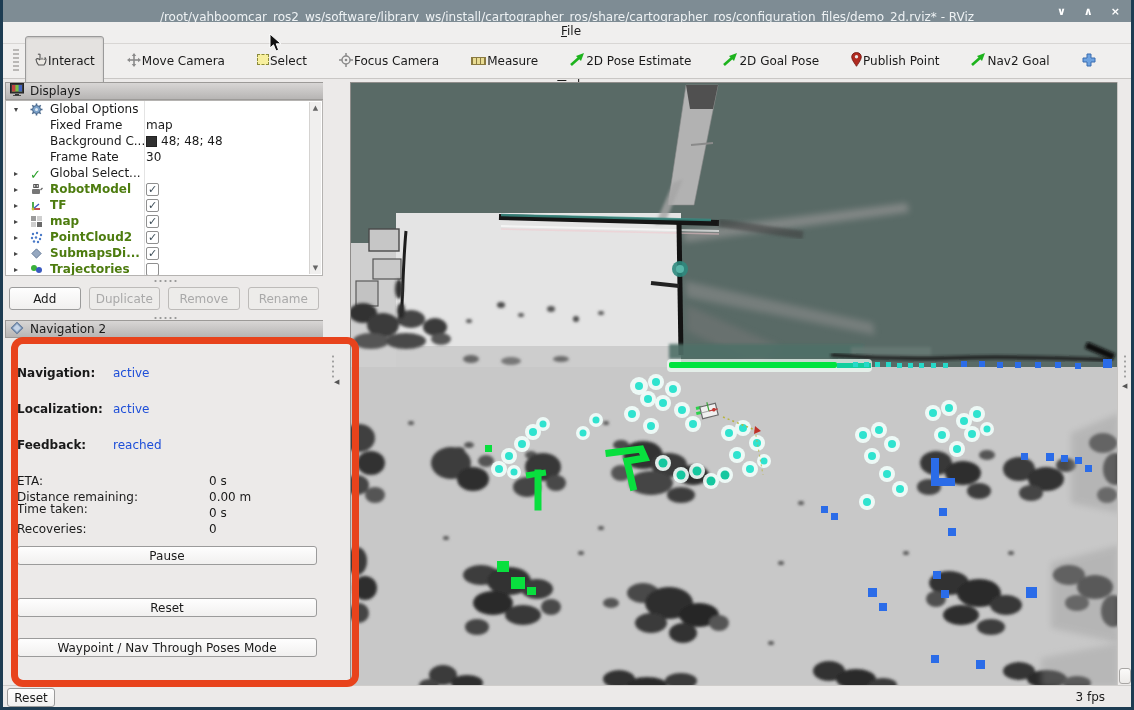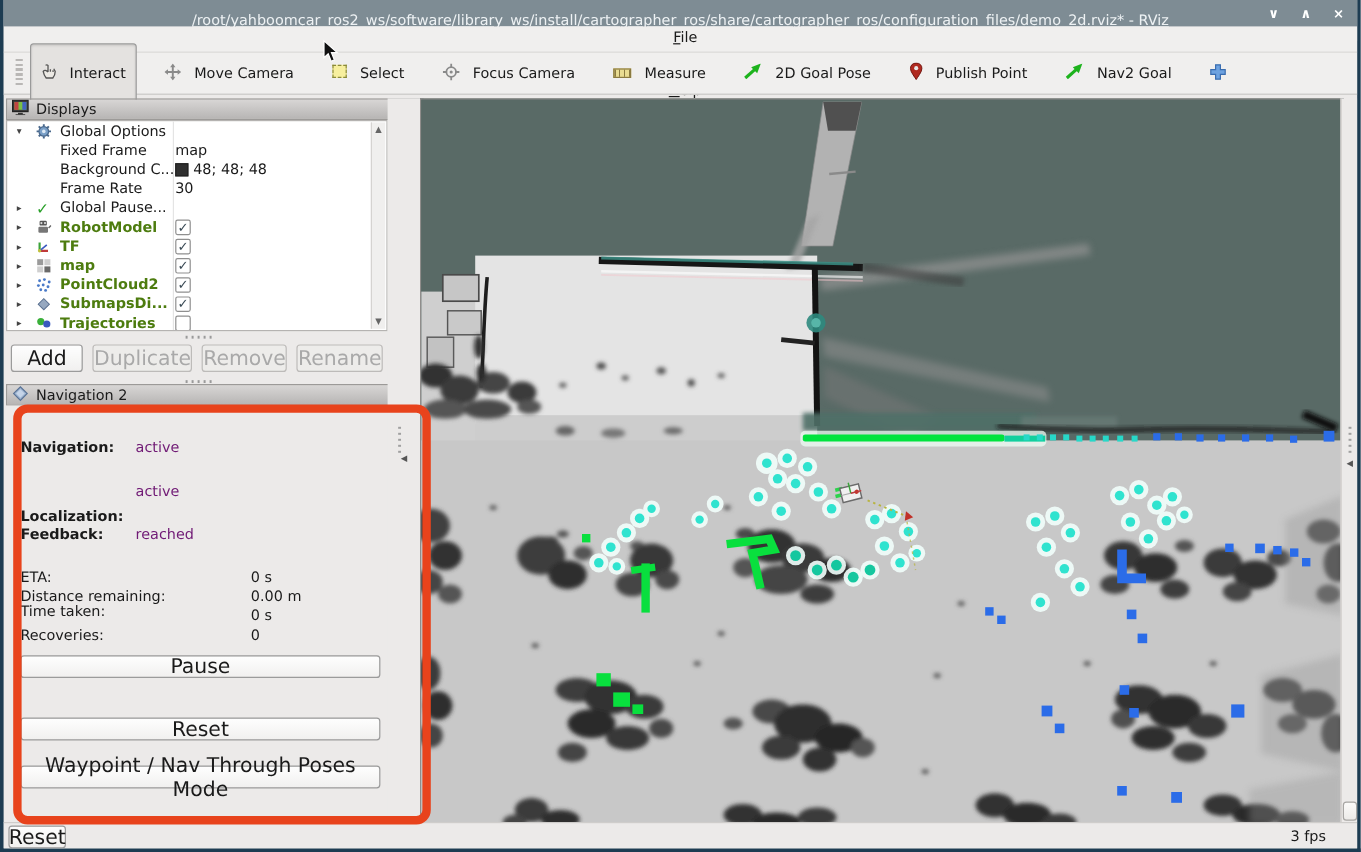--- a/index.html
+++ b/index.html
@@ -1,32 +1,32 @@
 <!DOCTYPE html>
 <html><head>
 <meta charset="utf-8">
 <style>
   * { margin:0; padding:0; box-sizing:border-box; }
   html,body { width:1134px; height:710px; font-family:"DejaVu Sans","Liberation Sans",sans-serif; font-size:12px; color:#1a1a1a; }
   .window { position:relative; width:1134px; height:710px; background:#eceae9; border-left:3px solid #1d3c52; border-right:3px solid #1d3c52; border-bottom:3px solid #1d3c52; overflow:hidden; }
 
   
-  .titlebar { position:absolute; left:-3px; top:0; width:1134px; height:34px; background:#7e8c94; display:flex; align-items:center; justify-content:center; color:#eef2f4; font-size:12px;text-decoration:underline; }
+  .titlebar { position:absolute; left:-3px; top:0; width:1134px; height:34px; background:#7e8c94; display:flex; align-items:center; justify-content:center; color:#eef2f4; font-size:12px; }
   .win-controls { position:absolute; right:14px; top:0; height:22px; display:flex; gap:18px; align-items:center; color:#fff; font-weight:bold; font-size:11px; }
   .win-controls span { cursor:default; }
 
   
   .menubar { position:absolute; left:0; top:22px; width:1128px; height:22px; background:#f0efee; border-bottom:1px solid #d8d6d4; display:flex; align-items:center; padding-left:8px; gap:4px;flex-direction:column; }
   .menu-item { display:inline-block; padding:2px 7px; }
   .menu-item::first-letter { text-decoration:underline; }
 
   
   .toolbar { position:absolute; left:0; top:44px; width:1128px; height:35px; background:#f0efee; border-bottom:1px solid #c9c7c5; display:flex; align-items:center; padding-left:10px; }
   .tb-grip { width:6px; height:24px; margin-right:6px; background:repeating-linear-gradient(180deg,#b9b7b5 0 2px,transparent 2px 4px); }
-  .tb-tool { display:flex; align-items:center; gap:11px; padding:16px 8px; margin-right:14px; border:1px solid transparent; border-radius:3px; white-space:nowrap; }
+  .tb-tool { display:flex; align-items:center; gap:1px; padding:16px 8px; margin-right:14px; border:1px solid transparent; border-radius:3px; white-space:nowrap; }
   .tb-tool.active { background:#e4e2e0; border-color:#9a9a9a; box-shadow:inset 0 1px 2px rgba(0,0,0,.15); }
   .sel-box { display:inline-block; width:12px; height:11px; background:#f7ef9e; border:1px dashed #8a8a3a; }
   .ruler { display:inline-block; width:15px; height:8px; background:#e9dc92; border:1px solid #8a7a40; background-image:repeating-linear-gradient(90deg,#8a7a40 0 1px,transparent 1px 4px); }
 
   
   .panel-header { position:absolute; left:2px; width:348px; height:18px; background:linear-gradient(#d8d6d5,#b7b5b4); border:1px solid #9c9a98; display:flex; align-items:center; padding:0 4px; gap:6px; }
   .panel-header .ph-title { flex:1; }
   .close-btn { width:17px; height:14px; background:linear-gradient(#fdfdfd,#e8e6e4); border:1px solid #9a9a9a; border-radius:2px; display:flex; align-items:center; justify-content:center; }
   .close-btn .dot { width:11px; height:11px; border-radius:50%; background:#cf3a30; border:1px solid #8f1f18; color:#fff; font-size:8px; line-height:9px; text-align:center; font-weight:bold; }
 
@@ -36,30 +36,30 @@
   .tw-icon { position:absolute; left:24px; width:16px; height:13px; }
   .tw-label { position:absolute; left:44px; white-space:nowrap; }
   .tw-label.child { left:44px; }
   .tw-label.blue { color:#4d7c0f; font-weight:bold; }
   .tw-val { position:absolute; left:140px; display:flex; align-items:center; gap:4px; white-space:nowrap; }
   .swatch { display:inline-block; width:11px; height:11px; background:#303030; border:1px solid #222; }
   .cbx { width:13px; height:13px; background:#fff; border:1px solid #8f8f8f; border-radius:2px; font-size:11px; line-height:11px; text-align:center; color:#3a4a55; font-weight:bold; }
   .col-div { position:absolute; left:138px; top:0; bottom:0; width:1px; background:#e4e4e4; }
   .tree-scroll { position:absolute; right:1px; top:1px; width:12px; bottom:1px; background:#f0efee; border-left:1px solid #d5d3d1; display:flex; flex-direction:column; justify-content:space-between; align-items:center; font-size:7px; color:#666; padding:2px 0; }
 
-  .btn { background:linear-gradient(#fefefe,#f1f0ef); border:1px solid #9b9b9b; border-radius:3px; text-align:center; font-size:17px; color:#1a1a1a; display:flex; align-items:center; justify-content:center; }
+  .btn { background:linear-gradient(#fefefe,#f1f0ef); border:1px solid #9b9b9b; border-radius:3px; text-align:center; font-size:12px; color:#1a1a1a; display:flex; align-items:center; justify-content:center; }
   .btn.disabled { background:#edecea; border-color:#bdbbb9; color:#a9a9a9; }
   .disp-btns { position:absolute; left:2px; top:287px; width:318px; height:24px; display:flex; gap:8px; padding:0 4px; }
   .disp-btns .btn { flex:1; height:23px; }
 
   .dots-handle { position:absolute; left:150px; width:26px; height:4px; background:radial-gradient(circle,#9a9a9a 1px,transparent 1.2px); background-size:5px 4px; }
 
   .nav-content { position:absolute; left:2px; top:338px; width:318px; height:350px; background:#eceae9; }
   .nav-row-label { position:absolute; left:12px; font-weight:bold; }
-  .nav-row-value { position:absolute; left:108px; color:#701a75; }
+  .nav-row-value { position:absolute; left:108px; color:#1d4ed8; }
   .stat-label { position:absolute; left:12px; }
   .stat-value { position:absolute; left:156px;margin-left:48px; }
   .nav-btn { position:absolute; left:12px; width:300px; height:19px; }
 
   
   .vstrip { position:absolute; top:82px; bottom:22px; background:#eceae9; }
   .collapse-arrow { position:absolute; font-size:7px; color:#555; }
   .vdots { position:absolute; width:4px; height:26px; background:radial-gradient(circle,#a0a0a0 1px,transparent 1.2px); background-size:4px 5px; }
   .thumb { position:absolute; width:12px; height:16px; background:linear-gradient(#fbfaf9,#eceae8); border:1px solid #a8a6a4; border-radius:3px; }
 
@@ -132,20 +132,27 @@
               <line x1="7" y1="11" x2="7" y2="14"></line>
               <line x1="0" y1="7" x2="3" y2="7"></line>
               <line x1="11" y1="7" x2="14" y2="7"></line>
             </g>
           </svg></span>
         <span>Focus Camera</span>
       </div>
       <div class="tb-tool">
         <span class="tb-icon"><span class="ruler"></span></span>
         <span>Measure</span>
+      </div>
+      <div class="tb-tool">
+        <span class="tb-icon"><svg width="15" height="13" viewBox="0 0 15 13">
+            <line x1="1" y1="12" x2="10" y2="4" stroke="#1db31d" stroke-width="2.6"></line>
+            <polygon points="14,0 6,3 11,8" fill="#1db31d"></polygon>
+          </svg></span>
+        <span>2D Pose Estimate</span>
       </div>
       <div class="tb-tool">
         <span class="tb-icon"><svg width="15" height="13" viewBox="0 0 15 13">
             <line x1="1" y1="12" x2="10" y2="4" stroke="#1db31d" stroke-width="2.6"></line>
             <polygon points="14,0 6,3 11,8" fill="#1db31d"></polygon>
           </svg></span>
         <span>2D Goal Pose</span>
       </div>
       <div class="tb-tool">
         <span class="tb-icon"><svg width="11" height="15" viewBox="0 0 11 15">
@@ -218,21 +225,21 @@
         </div>
         <div class="tree-row">
           <span class="tw-label child">Frame Rate</span>
           <span class="tw-val">
             <span>30</span>
           </span>
         </div>
         <div class="tree-row">
           <span class="tw-exp">▸</span>
           <span class="tw-icon"><span class="gcheck">✓</span></span>
-          <span class="tw-label">Global Pause...</span>
+          <span class="tw-label">Global Select...</span>
         </div>
         <div class="tree-row">
           <span class="tw-exp">▸</span>
           <span class="tw-icon"><svg width="13" height="13" viewBox="0 0 13 13">
               <rect x="3" y="1" width="6" height="4" rx="1" fill="#555"></rect>
               <rect x="2" y="6" width="8" height="5" rx="1" fill="#777"></rect>
               <circle cx="4.5" cy="2.9" r="0.9" fill="#ddd"></circle>
               <circle cx="7.5" cy="2.9" r="0.9" fill="#ddd"></circle>
               <line x1="10.5" y1="7" x2="12.5" y2="5" stroke="#666" stroke-width="1.2"></line>
             </svg></span>
@@ -329,21 +336,21 @@
         </svg></span>
     <span class="ph-title">Navigation 2</span>
     <span class="close-btn">
         <span class="dot">×</span>
       </span>
   </div>
   <div class="nav-content">
     <div id="nav-status">
         <span class="nav-row-label" style="top: 28px;">Navigation:</span>
         <span class="nav-row-value" style="top: 28px;">active</span>
-        <span class="nav-row-label" style="top: 64px; margin-top: 21px;">Localization:</span>
+        <span class="nav-row-label" style="top: 64px;">Localization:</span>
         <span class="nav-row-value" style="top: 64px;">active</span>
         <span class="nav-row-label" style="top: 100px;">Feedback:</span>
         <span class="nav-row-value" style="top: 100px;">reached</span>
       </div>
     <div id="nav-stats">
         <span class="stat-label" style="top: 136px;">ETA:</span>
         <span class="stat-value" style="top: 136px;">0 s</span>
         <span class="stat-label" style="top: 152px;">Distance remaining:</span>
         <span class="stat-value" style="top: 152px;">0.00 m</span>
         <span class="stat-label" style="top: 164px;">Time taken:</span>

